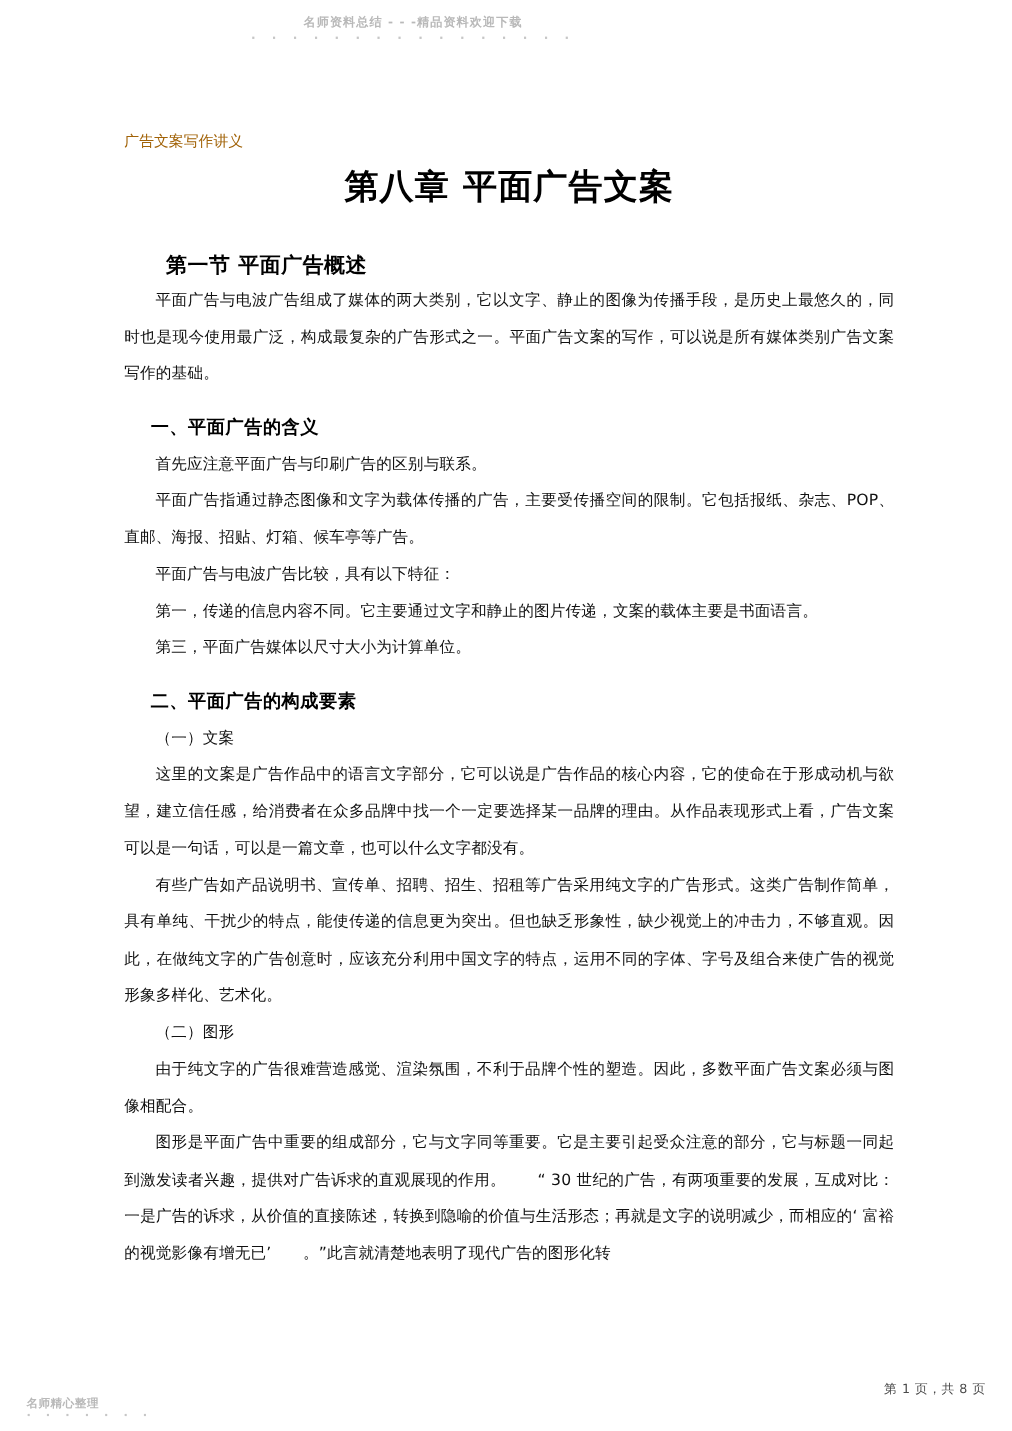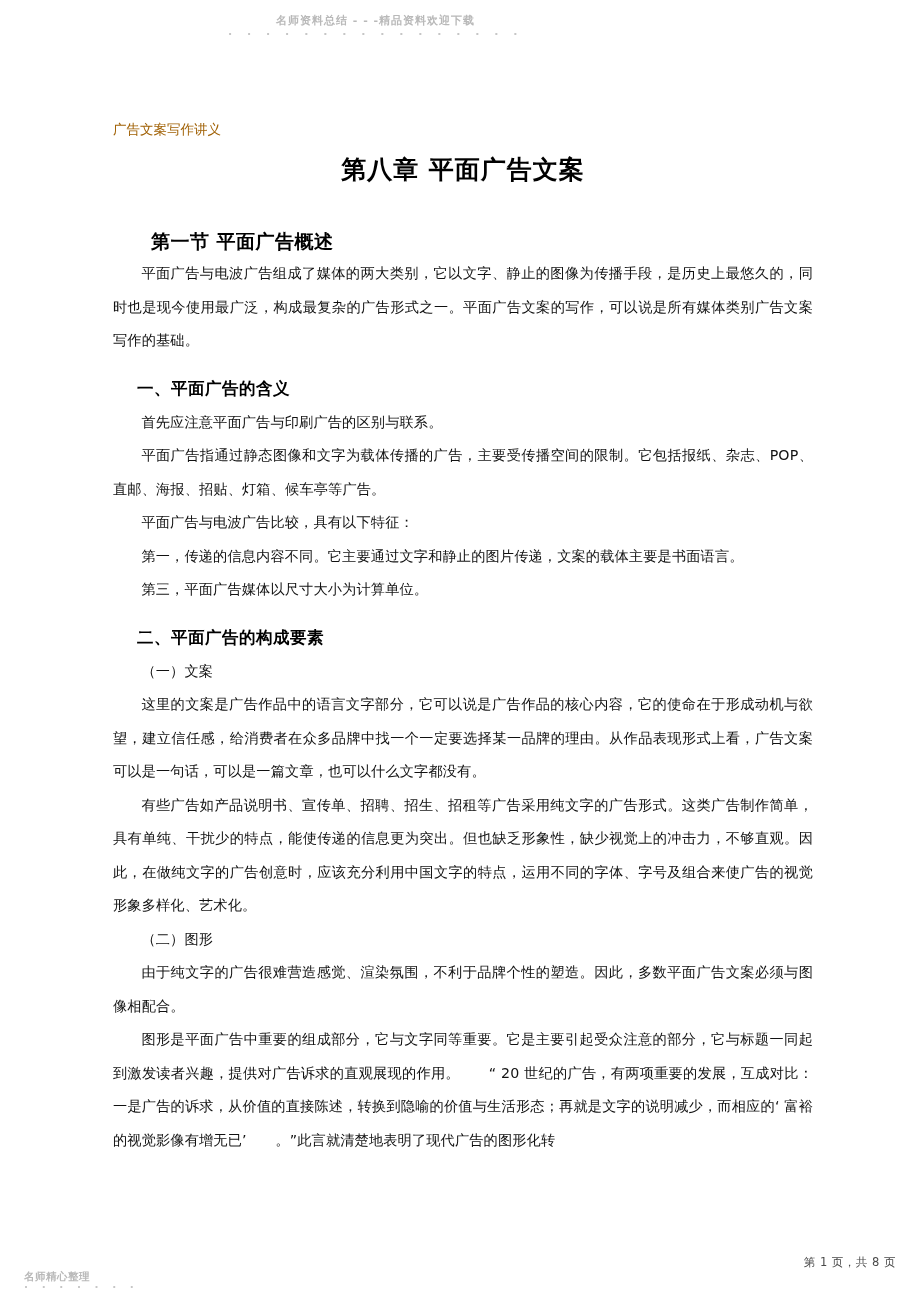--- a/index.html
+++ b/index.html
@@ -59,21 +59,21 @@
   }
 
   .doc-header {
     font-size: 13.5px;
     line-height: 22px;
     color: #a16207;
     margin-bottom: 11px;
   }
 
   h1.doc-title {
-    font-size: 25px;
+    font-size: 31px;
     font-weight: bold;
     text-align: center;
     margin: 8px 0 0 0;
     padding: 0;
     letter-spacing: 1px;
     line-height: 38px;
     color: #000;
   }
 
   h2.section-title {
@@ -179,21 +179,21 @@
     <p class="para single">第三，平面广告媒体以尺寸大小为计算单位。</p>
 
     <h3 class="subsection-title">二、平面广告的构成要素</h3>
 
     <p class="para single">（一）文案</p>
     <p class="para indent">这里的文案是广告作品中的语言文字部分，它可以说是广告作品的核心内容，它的使命在于形成动机与欲望，建立信任感，给消费者在众多品牌中找一个一定要选择某一品牌的理由。从作品表现形式上看，广告文案可以是一句话，可以是一篇文章，也可以什么文字都没有。</p>
     <p class="para indent">有些广告如产品说明书、宣传单、招聘、招生、招租等广告采用纯文字的广告形式。这类广告制作简单，具有单纯、干扰少的特点，能使传递的信息更为突出。但也缺乏形象性，缺少视觉上的冲击力，不够直观。因此，在做纯文字的广告创意时，应该充分利用中国文字的特点，运用不同的字体、字号及组合来使广告的视觉形象多样化、艺术化。</p>
     <p class="para single">（二）图形</p>
 
     <p class="para indent">由于纯文字的广告很难营造感觉、渲染氛围，不利于品牌个性的塑造。因此，多数平面广告文案必须与图像相配合。</p>
-    <p class="para indent">图形是平面广告中重要的组成部分，它与文字同等重要。它是主要引起受众注意的部分，它与标题一同起到激发读者兴趣，提供对广告诉求的直观展现的作用。　　“ 20  世纪的广告，有两项重要的发展，互成对比：一是广告的诉求，从价值的直接陈述，转换到隐喻的价值与生活形态；再就是文字的说明减少，而相应的‘ 富裕的视觉影像有增无已’　　。”此言就清楚地表明了现代广告的图形化转</p>
+    <p class="para indent">图形是平面广告中重要的组成部分，它与文字同等重要。它是主要引起受众注意的部分，它与标题一同起到激发读者兴趣，提供对广告诉求的直观展现的作用。　　“ 30  世纪的广告，有两项重要的发展，互成对比：一是广告的诉求，从价值的直接陈述，转换到隐喻的价值与生活形态；再就是文字的说明减少，而相应的‘ 富裕的视觉影像有增无已’　　。”此言就清楚地表明了现代广告的图形化转</p>
 
   </div>
 
   <div class="watermark-bottom">
     <div class="wm-text">名师精心整理</div>
     <div class="wm-dots">· · · · · · ·</div>
   </div>
 
   <div class="page-footer">第 1 页，共 8 页</div>
 

